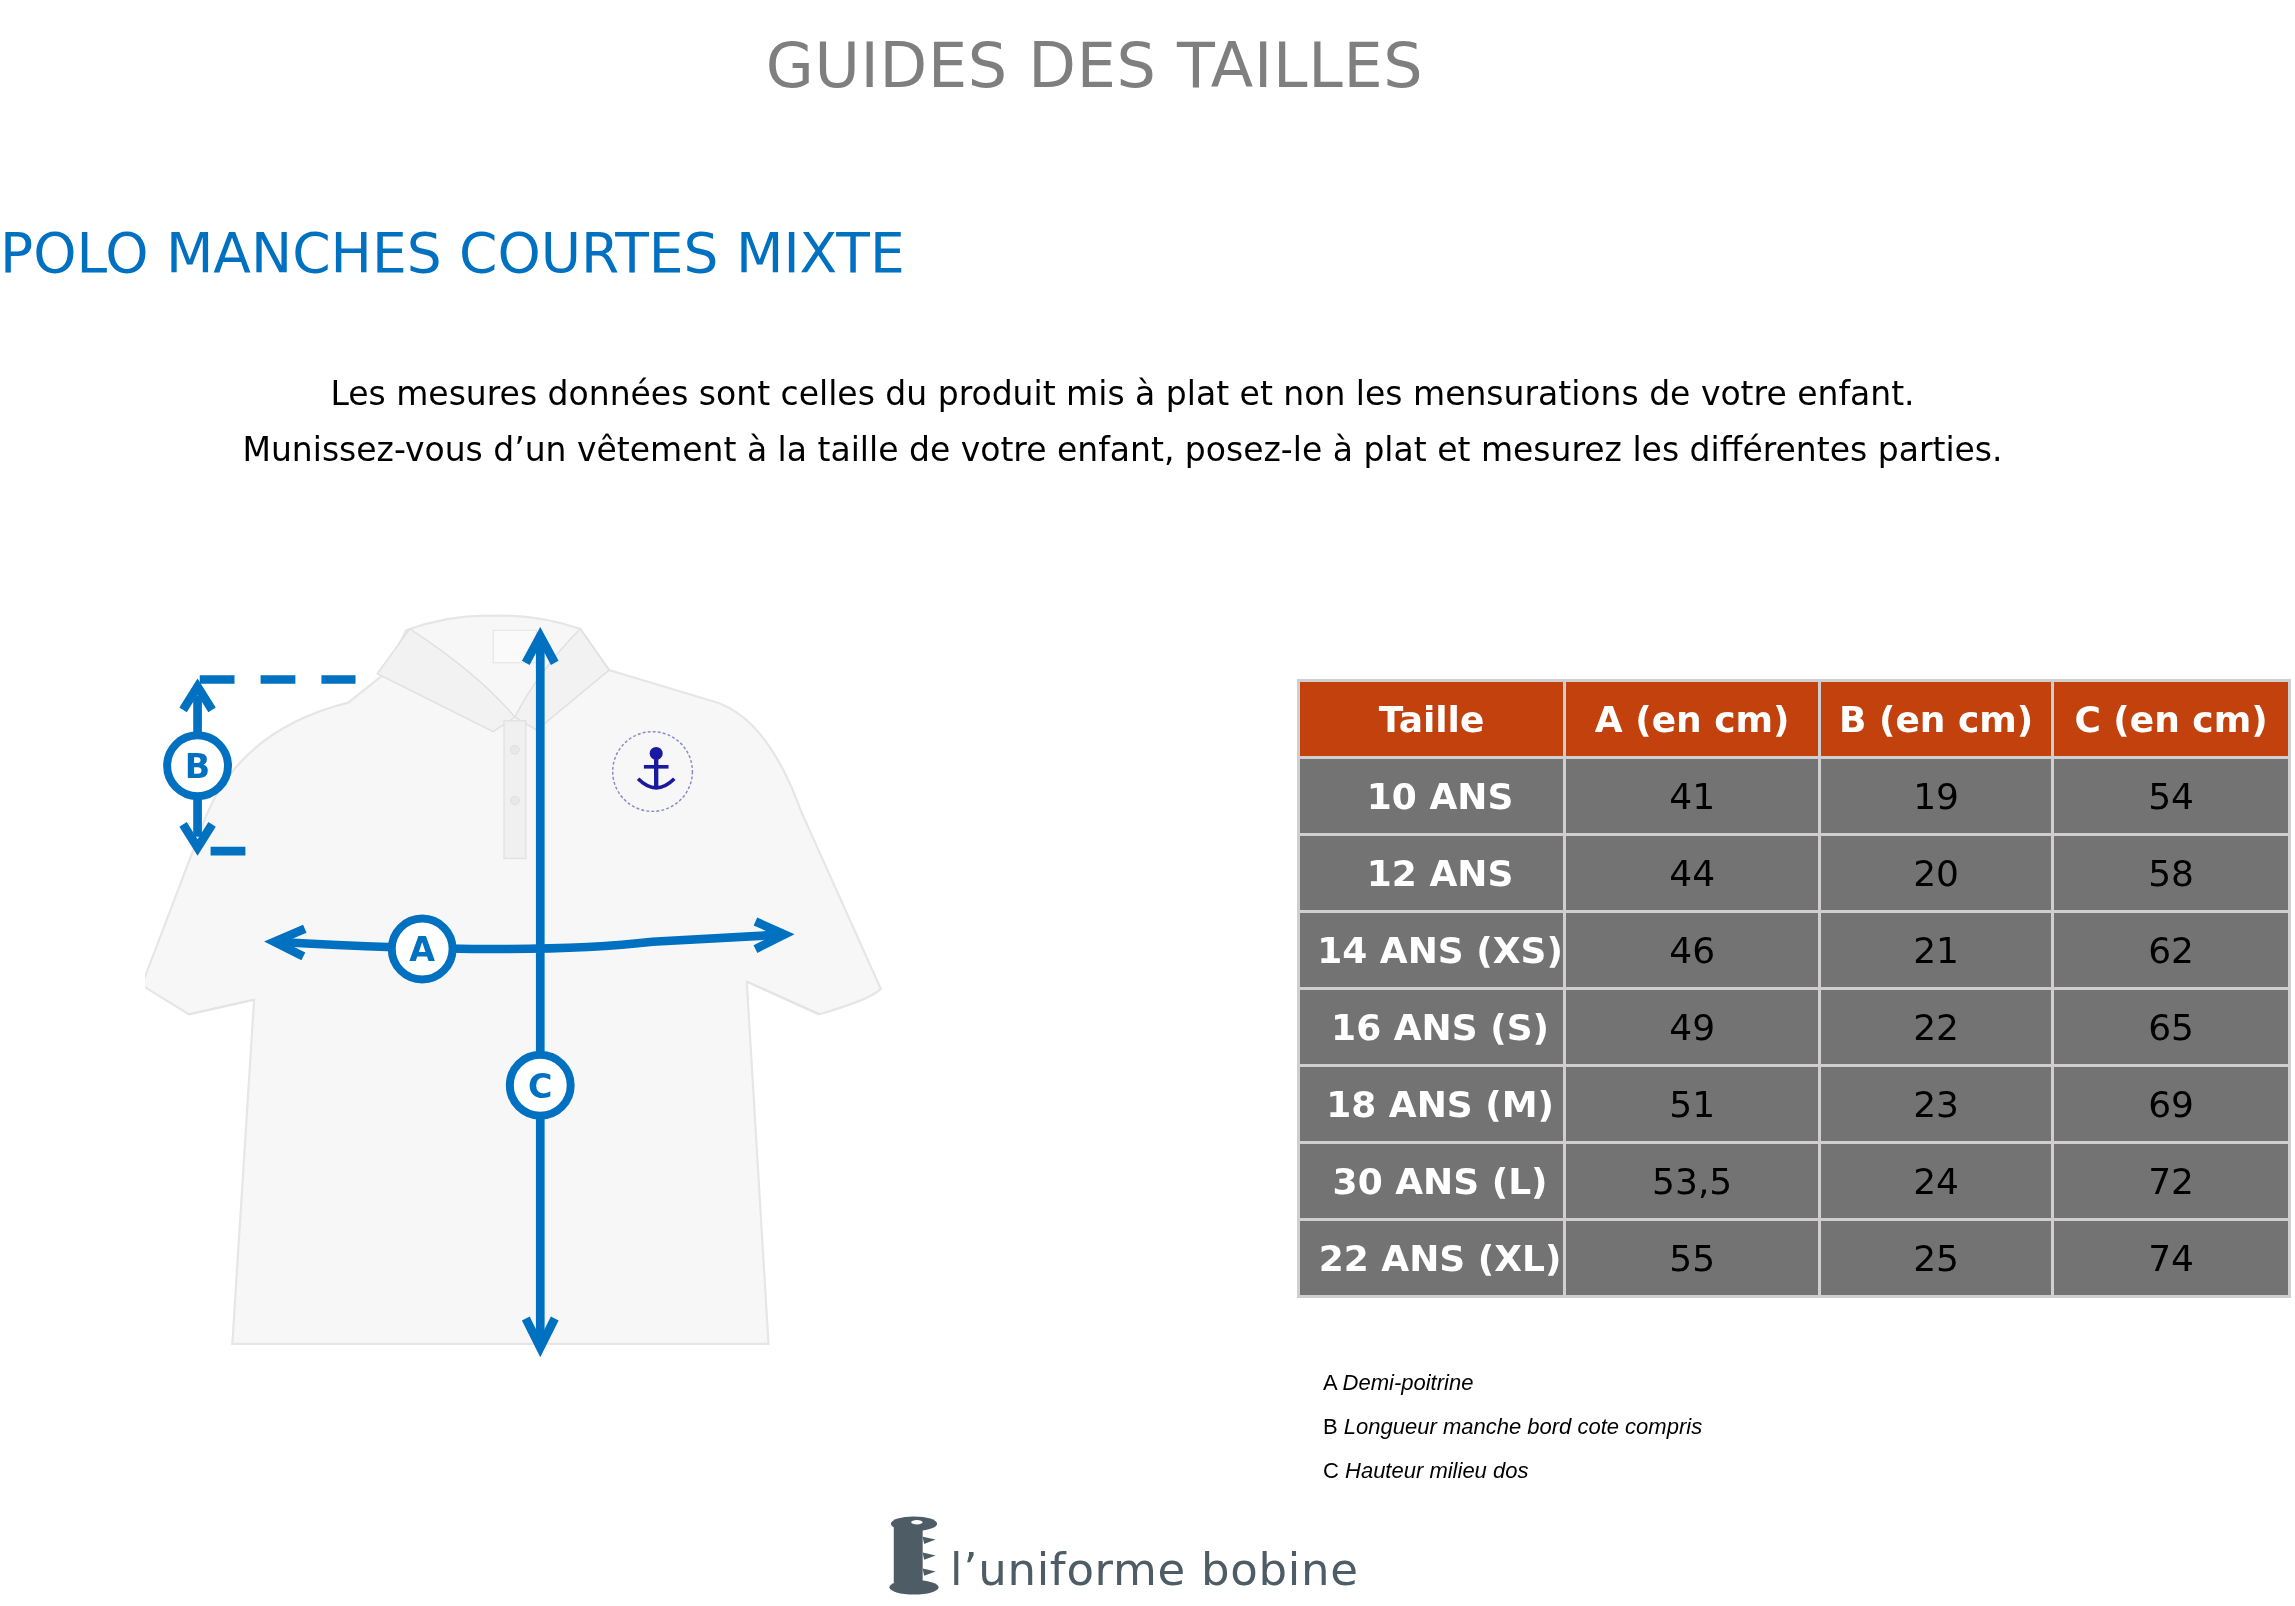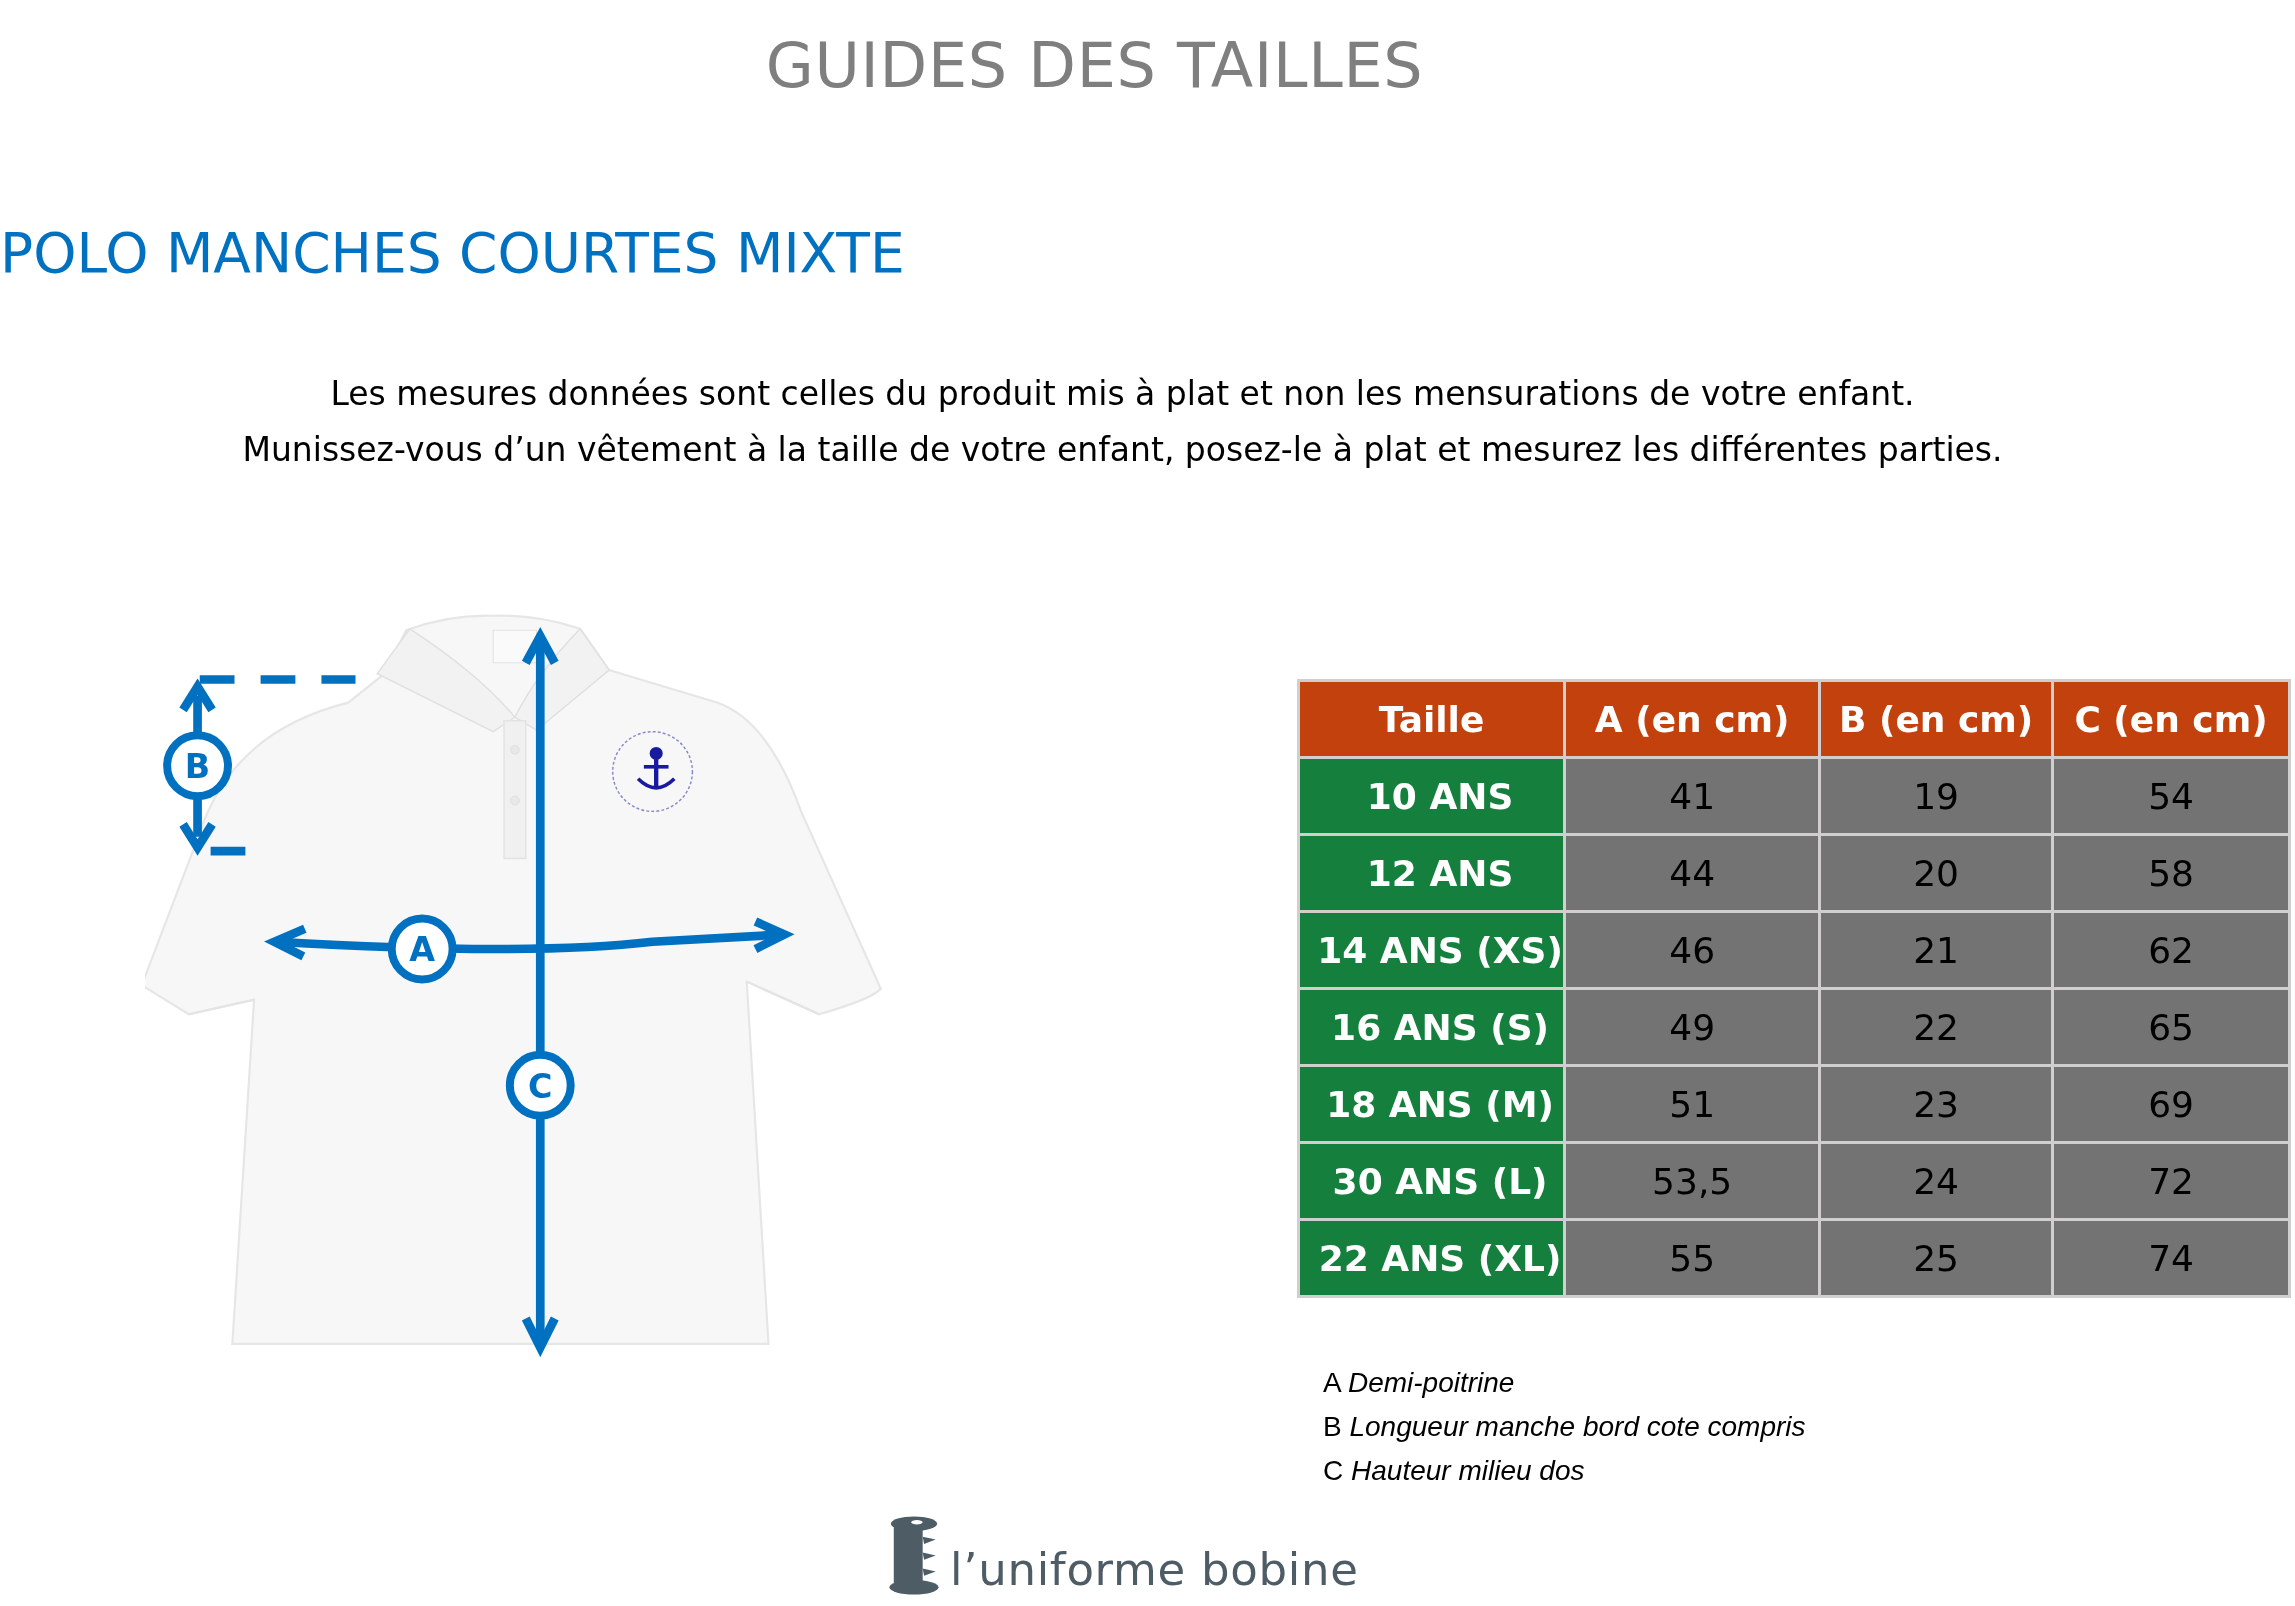--- a/index.html
+++ b/index.html
@@ -8,25 +8,25 @@
   .subtitle { position:absolute; left:0; width:2189px; top:221px; text-align:left; font-family:"DejaVu Sans", sans-serif; font-size:55px; color:#0070c0; }
   .desc { position:absolute; left:0; width:2189px; text-align:center; font-family:"DejaVu Sans", sans-serif; font-size:33px; color:#000; line-height:56px;padding-left:28px; }
   .desc1 { top:366px; }
   .desc2 { top:422px; }
 
   .polo { position:absolute; left:145px; top:594px; width:834px; height:768px; }
 
   table.sizes { position:absolute; left:1297px; top:679px; width:994px; border-collapse:collapse; font-family:"DejaVu Sans", sans-serif; }
   table.sizes th, table.sizes td { border:3.6px solid #d0cece; text-align:center; height:74px; padding:0; }
   table.sizes th { background:#c2410c; color:#fff; font-size:36px; font-weight:bold; }
-  table.sizes td.size { background:#15803d; color:#fff; font-weight:bold; font-size:36px;padding-left:17px; }
+  table.sizes td.size { background:#737373; color:#fff; font-weight:bold; font-size:36px;padding-left:17px; }
   table.sizes td.val { background:#737373; color:#000; font-size:36px; }
   .col0 { width:261px; } .col1 { width:250px; } .col2 { width:228px; } .col3 { width:232px; }
 
-  .legend { position:absolute; left:1323px; top:1361px; font-family:"Liberation Sans", sans-serif; font-size:28px; color:#000; line-height:44px; }
+  .legend { position:absolute; left:1323px; top:1361px; font-family:"Liberation Sans", sans-serif; font-size:22px; color:#000; line-height:44px; }
   .legend .k { font-style:normal; }
   .legend .v { font-style:italic; }
 
   .brand { position:absolute; left:888px; top:1513px; height:83px; display:flex; align-items:flex-end; }
   .brand-name { font-family:"DejaVu Sans", sans-serif; font-size:45px; color:#4d5c65; margin-left:10px; letter-spacing:0.7px; }
 </style>
 </head>
 <body>
 
 <div class="title">GUIDES DES TAILLES</div>

